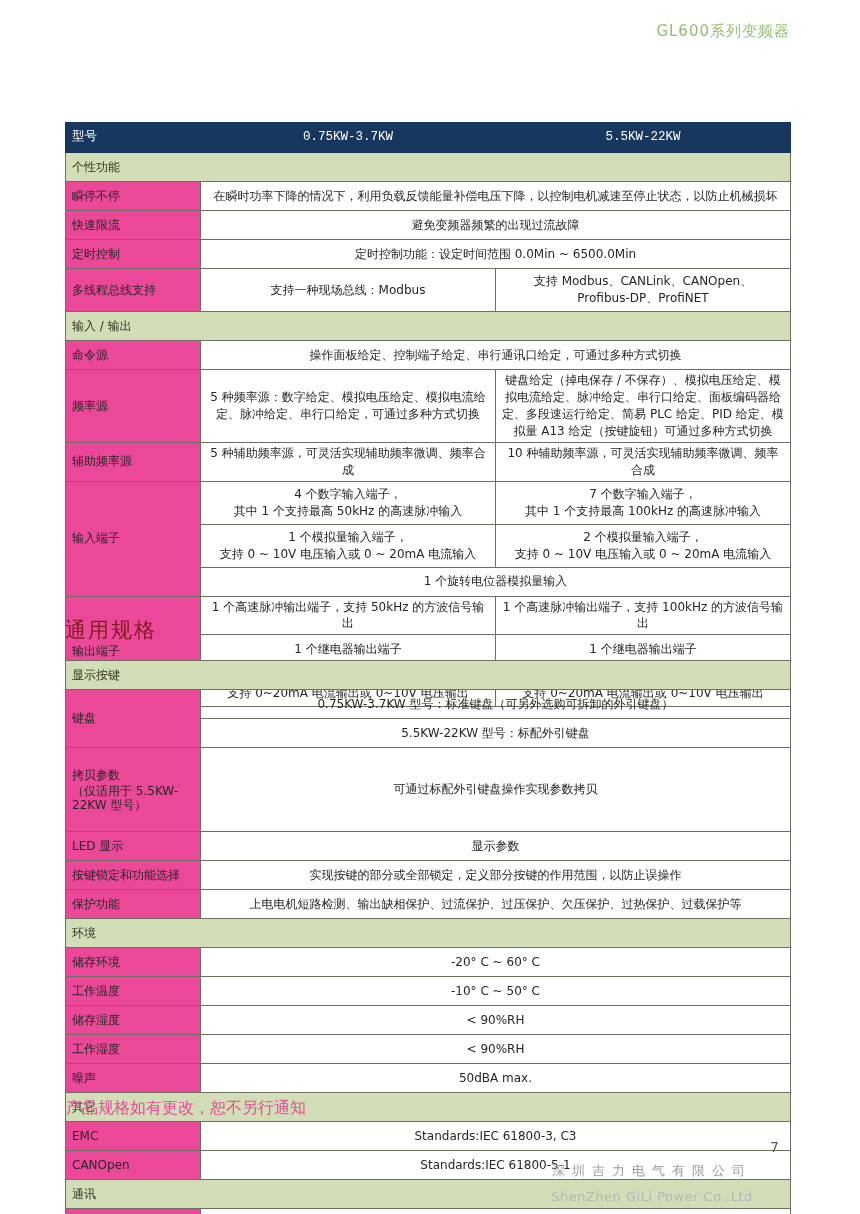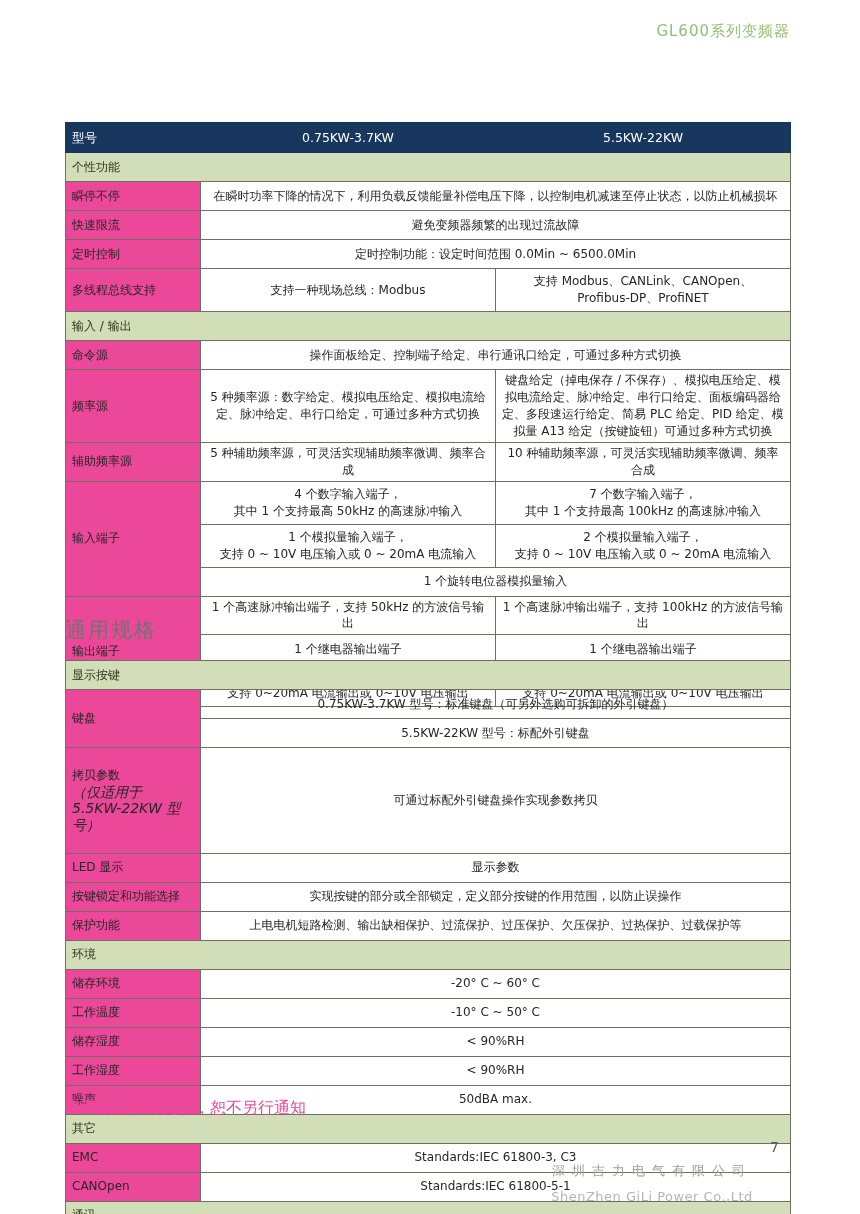--- a/index.html
+++ b/index.html
@@ -16,38 +16,38 @@
   #spec-table-wrap{top:122px;}
   #general-table-wrap{top:660px;}
   table{border-collapse:collapse;table-layout:fixed;width:725px;}
   td{
     border:1px solid #6e6e62;font-size:12px;line-height:1.4;
     padding:2px 6px;text-align:center;vertical-align:middle;
     height:24px;white-space:pre-line;overflow:hidden;
   }
   td.head{
     background:#17375e;color:#ffffff;border-color:#17375e;
-    height:25px;font-size:12.5px;
+    height:25px;font-size:12.5px;font-family:Liberation Mono, monospace;
   }
   td.head.lbl{text-align:left;}
   td.sec{
     background:#d2deb8;text-align:left;color:#33331f;
     font-size:12px;
     margin-top:9px;
   }
   td.lblcell{
     background:#ec4899;text-align:left;
   }
   .h38 td{height:38px;}
   .h68 td{height:68px;}
   .h30 td{height:30px;}
-  td .sub{display:block;font-size:14px;line-height:1.2;font-style:italic;}
+  td .sub{display:block;font-size:12px;line-height:1.2;}
   .section-title{
     position:absolute;left:65px;top:616px;
-    font-size:21px;color:#737373;letter-spacing:2px;
+    font-size:21px;color:#7f1d1d;letter-spacing:2px;
   }
   .note{
     position:absolute;left:66px;top:1098px;
     font-size:16px;color:#ec4899;
   }
   .footer{
     position:absolute;left:538px;top:1138px;width:228px;text-align:center;margin-top:24px;
   }
   .footer .cn{
     font-size:13px;color:#9c9c9c;letter-spacing:7px;white-space:nowrap;

